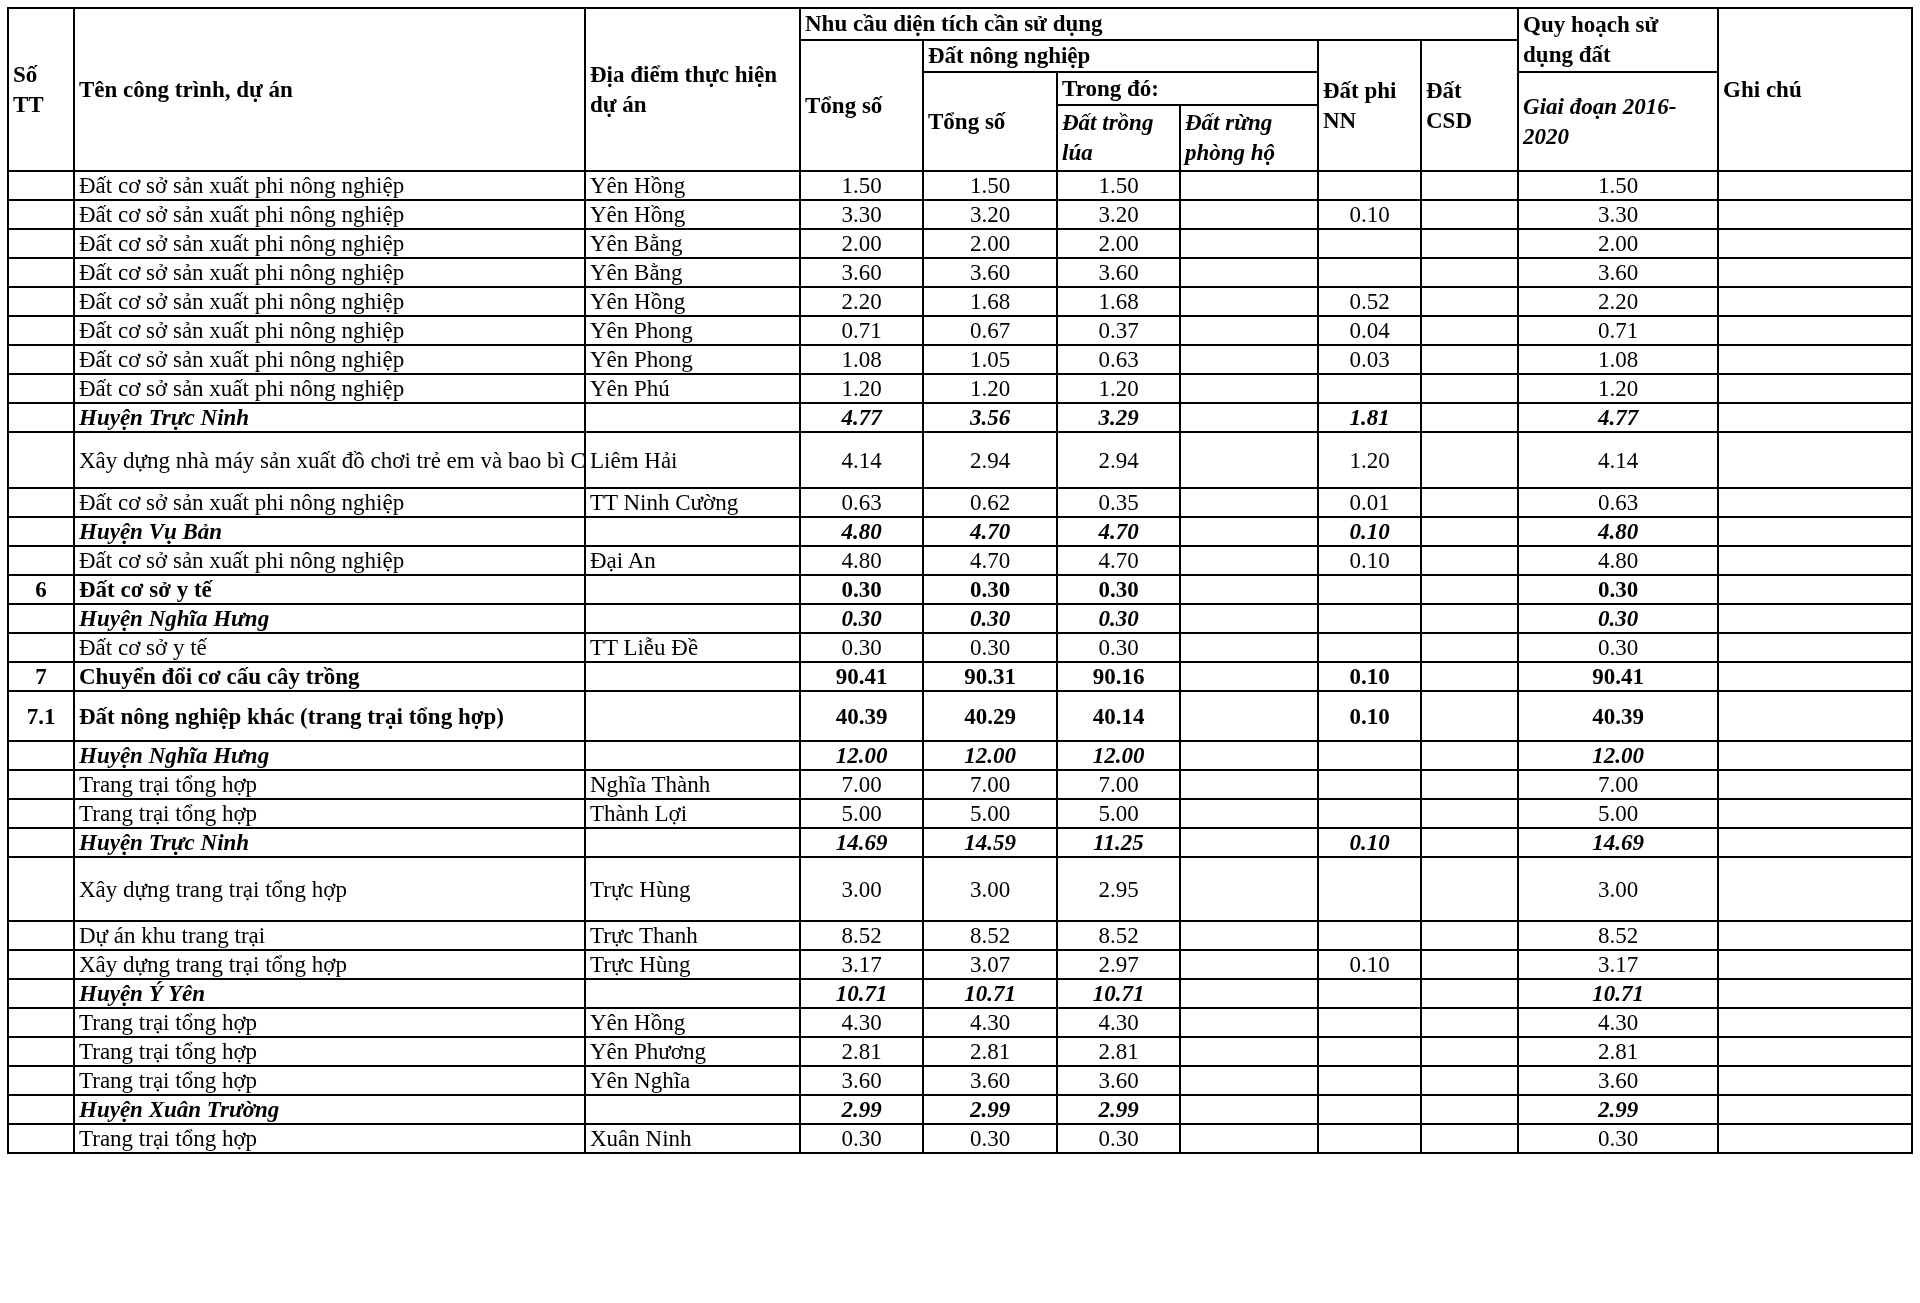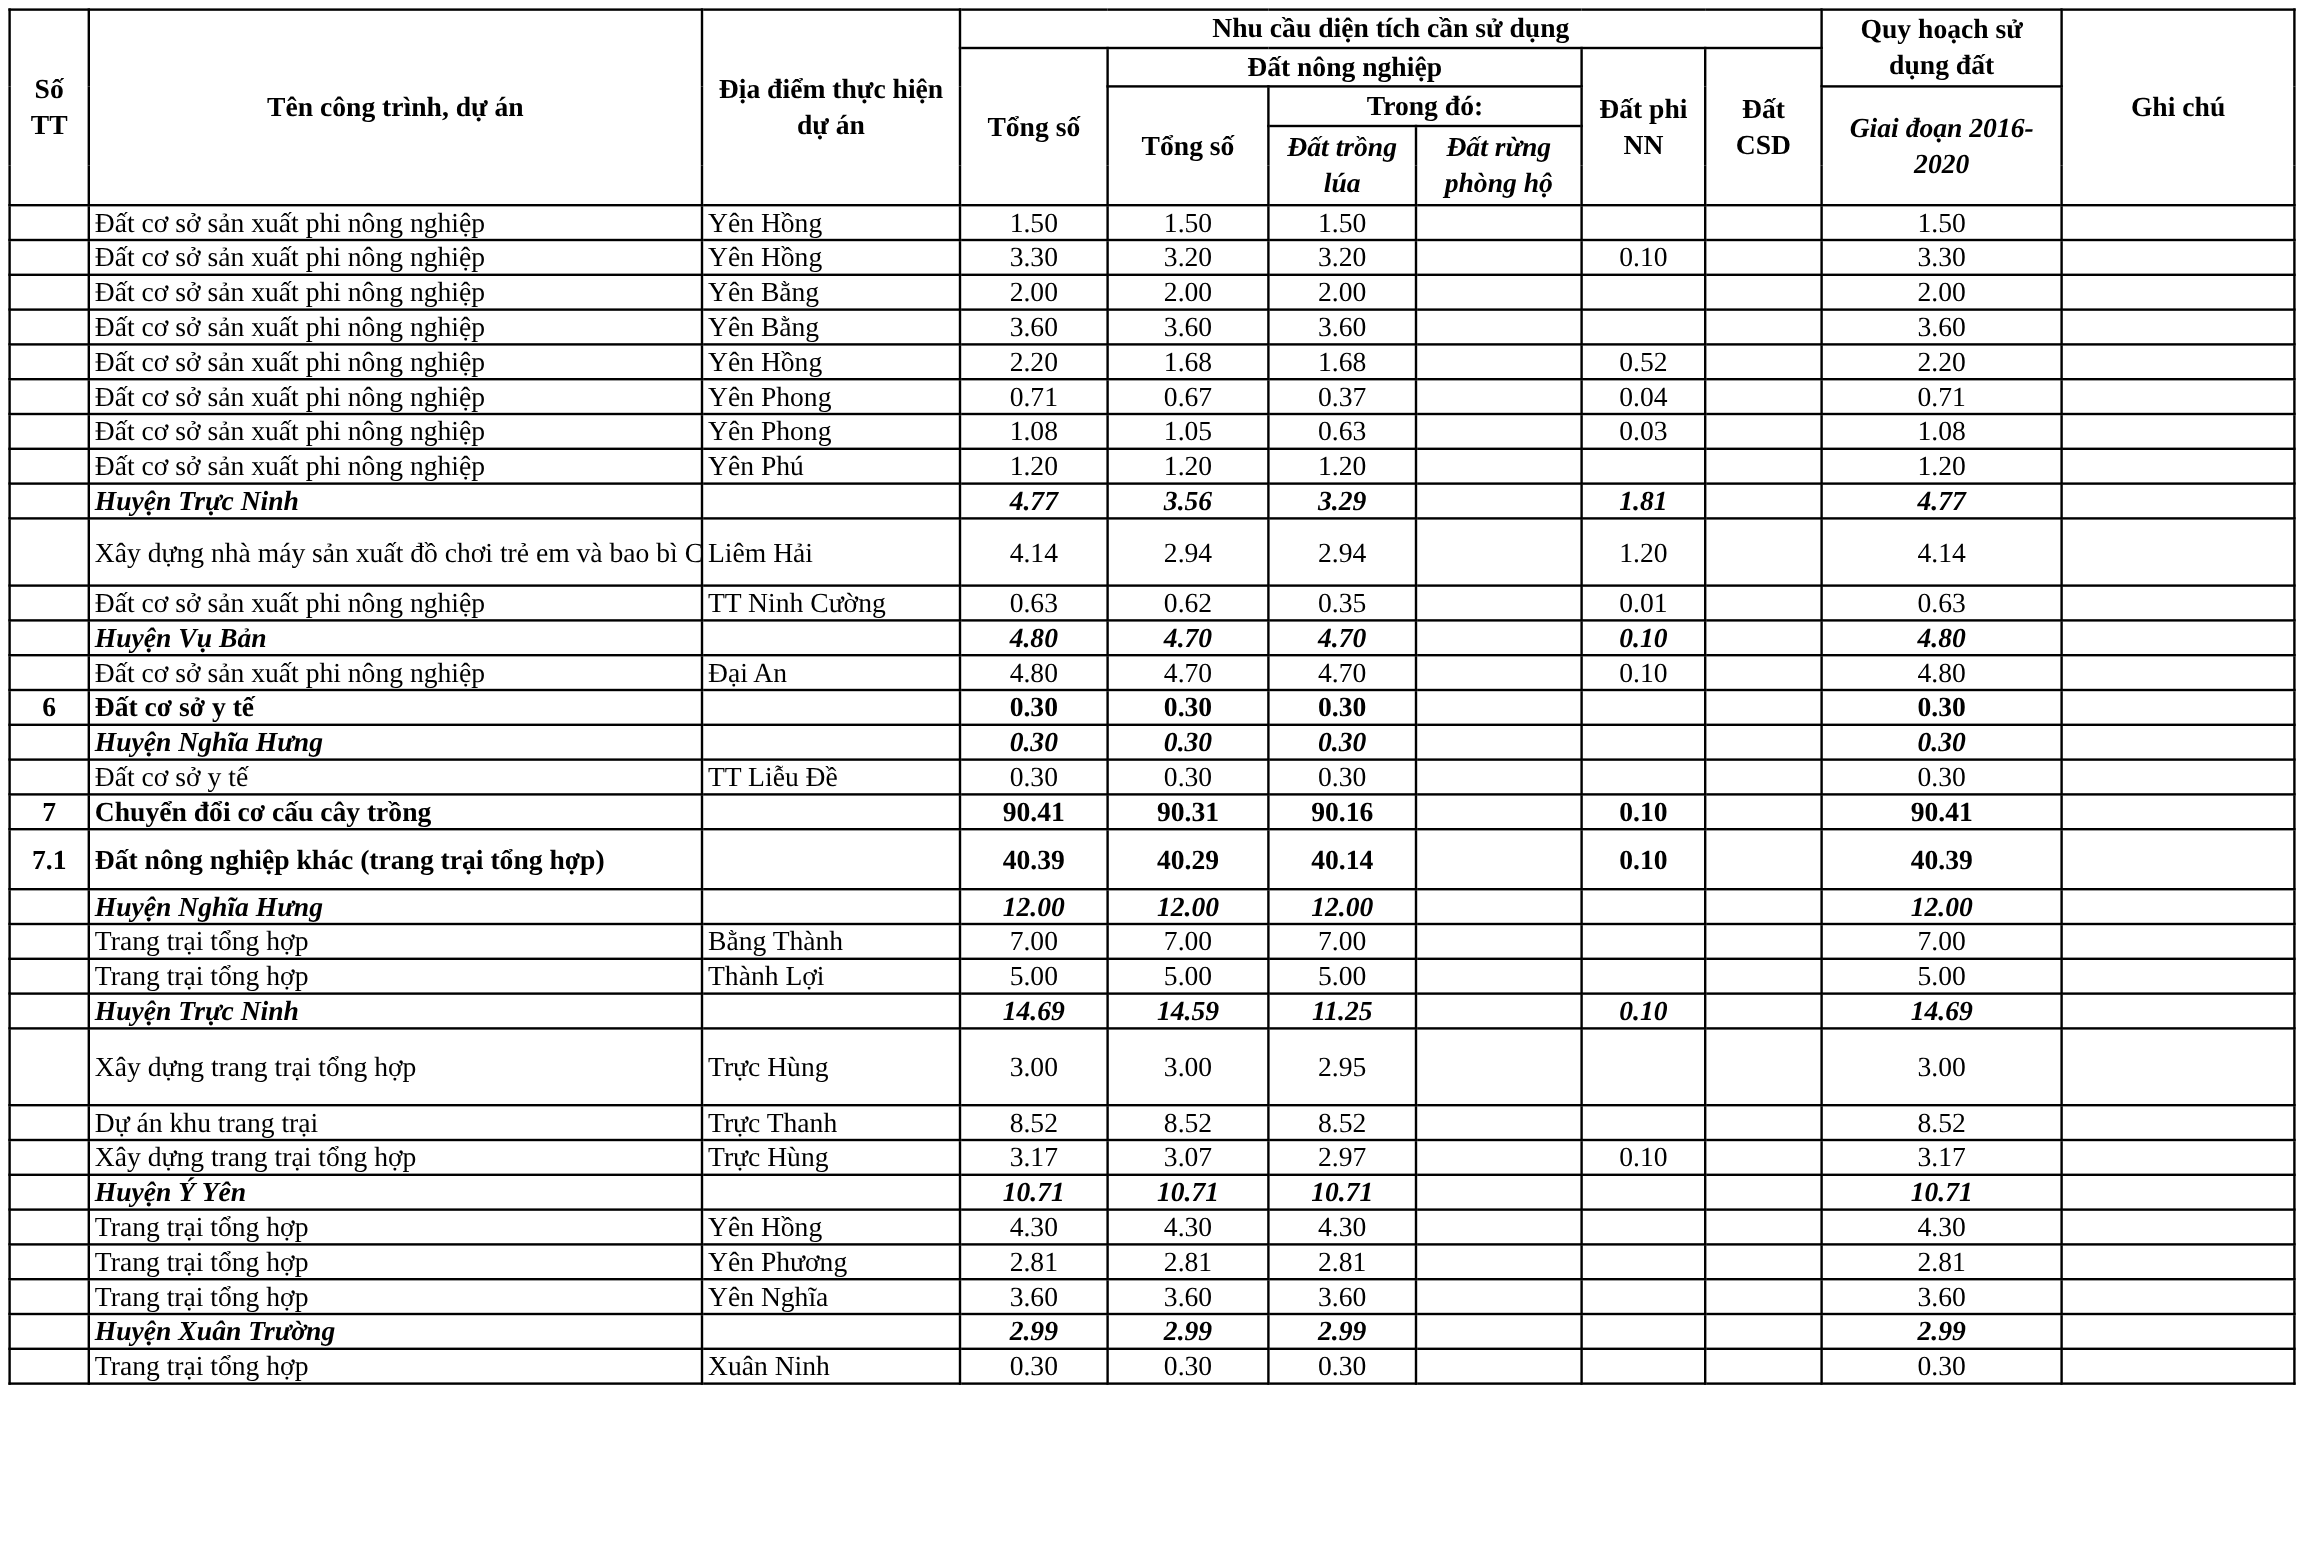--- a/index.html
+++ b/index.html
@@ -2,21 +2,21 @@
 <html><head>
 <meta charset="utf-8">
 <style>
   html, body { margin: 0; padding: 0; background: #ffffff; }
   body { width: 1920px; height: 1303px; position: relative; overflow: hidden;
          font-family: "Liberation Serif", "DejaVu Serif", serif; color: #000; }
   table.land { position: absolute; left: 7px; top: 7px; border-collapse: collapse;
                table-layout: fixed; width: 1904px; }
   table.land td, table.land th { border: 2px solid #000; padding: 0 4px; font-size: 23px;
                line-height: 27px; vertical-align: middle; overflow: hidden; white-space: nowrap; }
-  table.land th { font-weight: bold; text-align: center; white-space: normal; line-height: 30px; }
+  table.land th { font-weight: bold; text-align: left; white-space: normal; line-height: 30px; }
   th.sub-italic { font-weight: normal; font-style: italic; }
   td.num { text-align: center; }
   td.stt { text-align: center; font-weight: bold; }
   tr.r { height: 27px; }
   tr.r-tall { height: 56px; }
   tr.r-tall2 { height: 50px; padding-left: 12px; }
   tr.r-tall3 { height: 64px; }
   tr.lvl-bold td { font-weight: bold; }
   tr.lvl-district td { font-weight: bold; font-style: italic; }
   td.wrap { white-space: normal; }
@@ -308,21 +308,21 @@
         <td class="num">12.00</td>
         <td class="num"></td>
         <td class="num"></td>
         <td class="num"></td>
         <td class="num">12.00</td>
         <td></td>
       </tr>
       <tr class="r">
         <td class="stt"></td>
         <td>Trang trại tổng hợp</td>
-        <td>Bằng Thành</td>
+        <td>Nghĩa Thành</td>
         <td class="num">7.00</td>
         <td class="num">7.00</td>
         <td class="num">7.00</td>
         <td class="num"></td>
         <td class="num"></td>
         <td class="num"></td>
         <td class="num">7.00</td>
         <td></td>
       </tr>
       <tr class="r">

